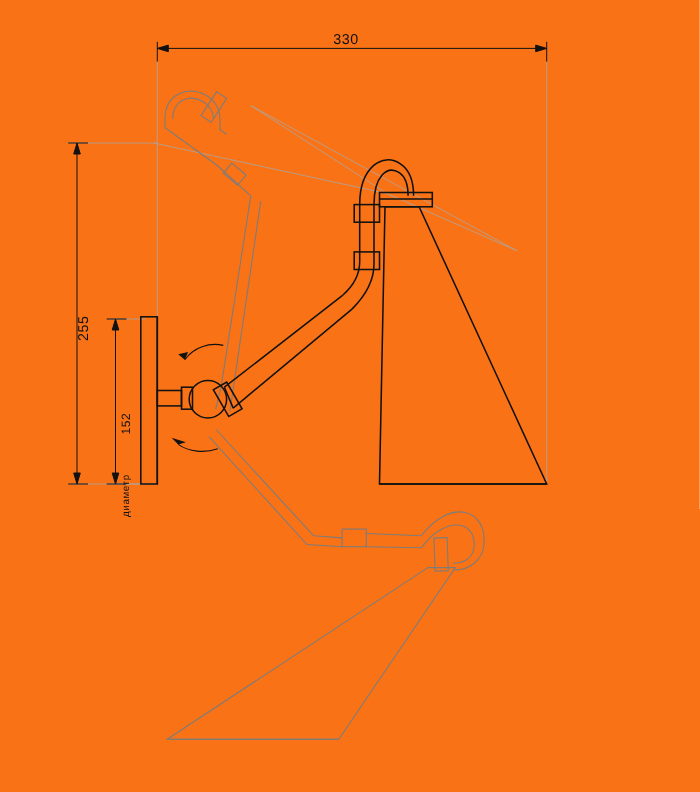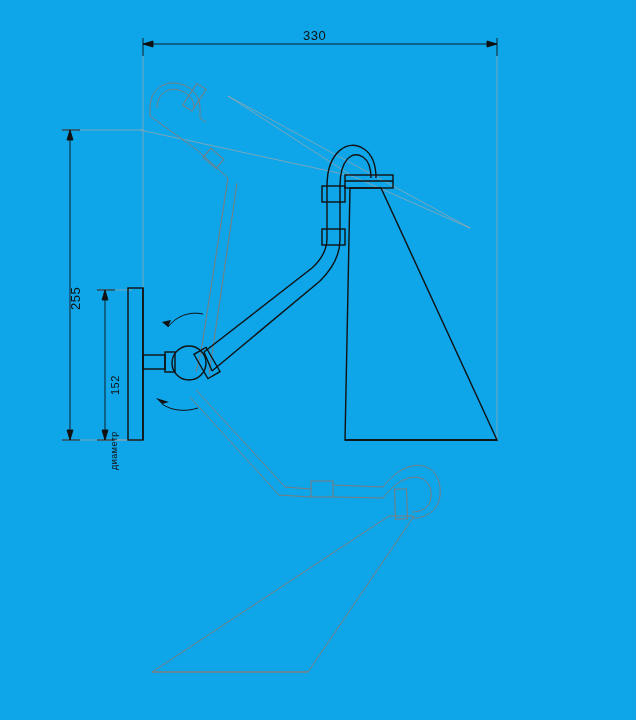--- a/index.html
+++ b/index.html
@@ -11,21 +11,21 @@
     width: 636px;
     height: 720px;
     font-family: "Liberation Sans", sans-serif;
     color: #1a1a1a;
     overflow: hidden;
   }
   #stage {
     position: relative;
     width: 636px;
     height: 720px;
-    background: #0ea5e9;
+    background: #f97316;
   }
   #drawing {
     position: absolute;
     left: 0;
     top: 0;
     width: 636px;
     height: 720px;
   }
   .dim-label {
     position: absolute;

